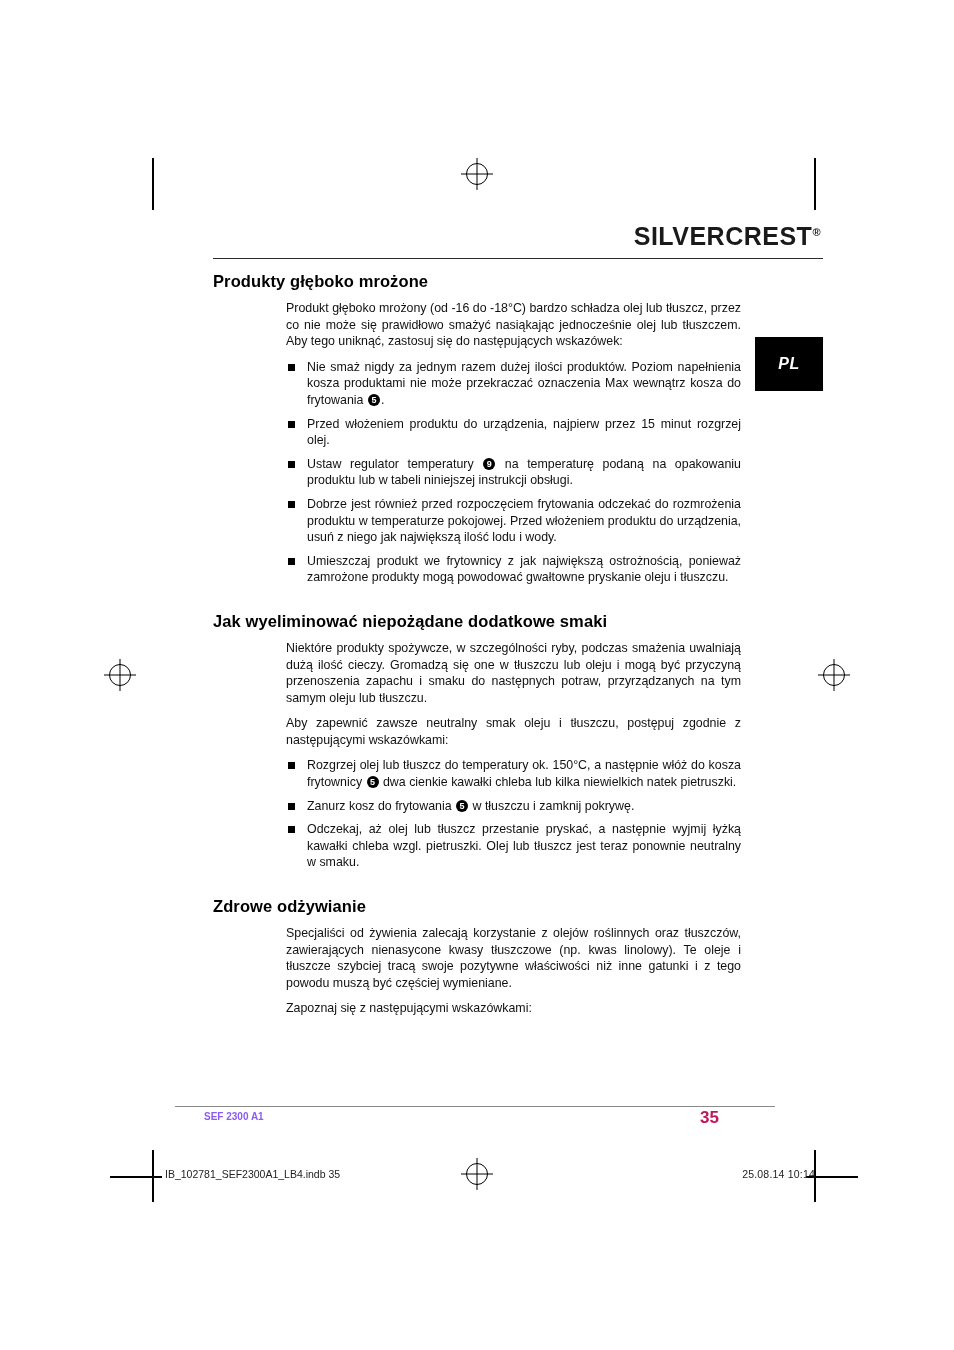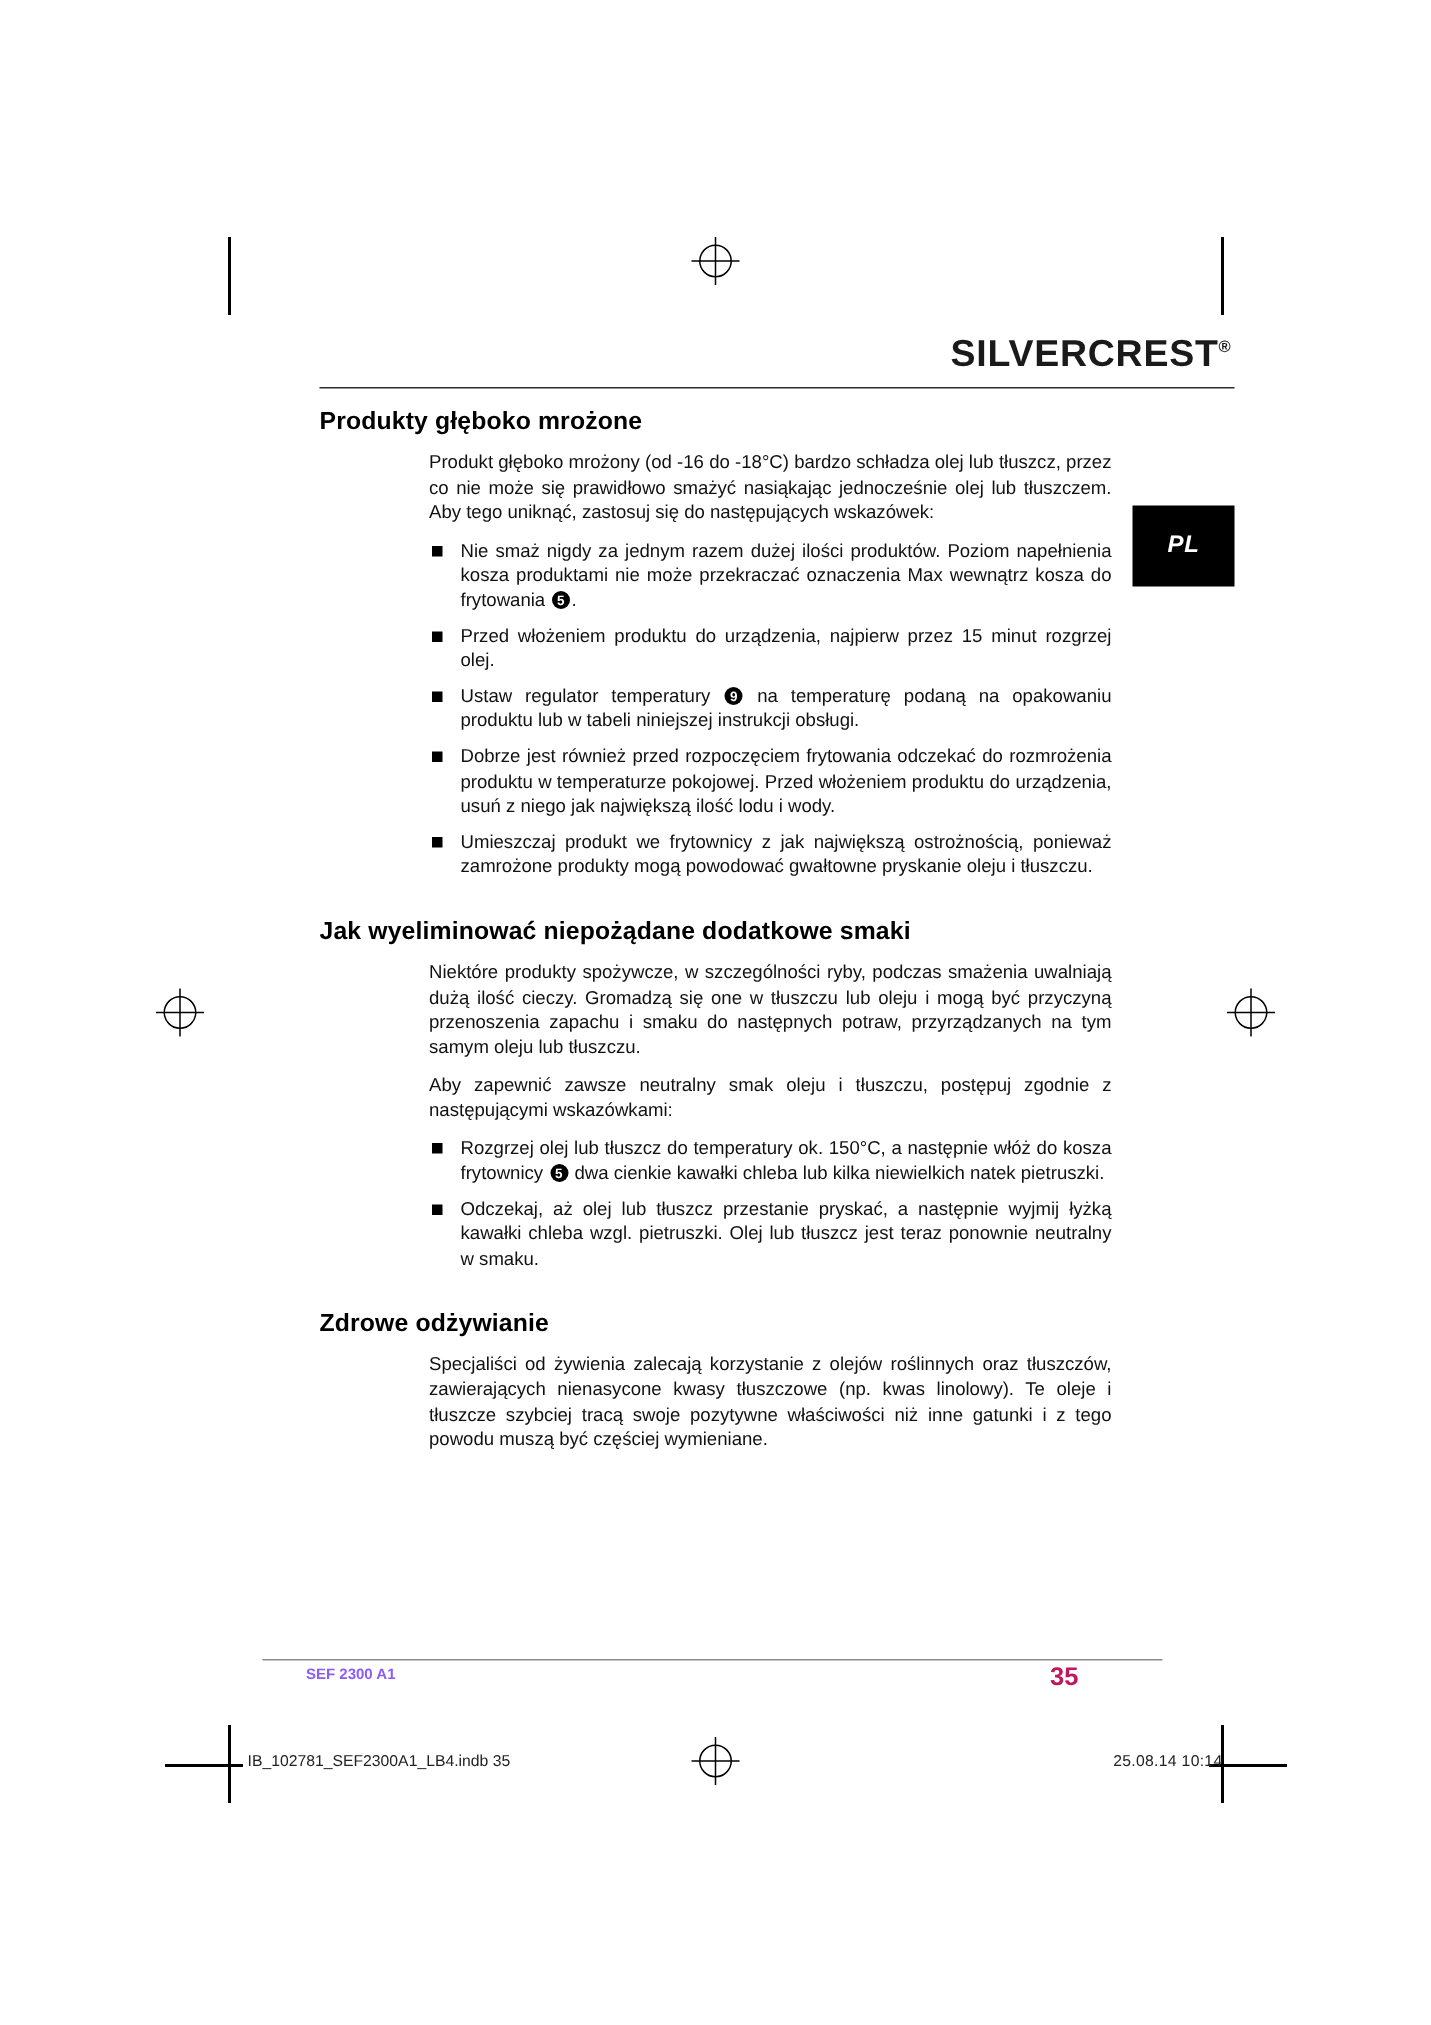--- a/index.html
+++ b/index.html
@@ -247,25 +247,27 @@
       <li>Ustaw regulator temperatury <span class="cnum">9</span> na temperaturę podaną na opakowaniu produktu lub w tabeli niniejszej instrukcji obsługi.</li>
       <li>Dobrze jest również przed rozpoczęciem frytowania odczekać do rozmrożenia produktu w temperaturze pokojowej. Przed włożeniem produktu do urządzenia, usuń z niego jak największą ilość lodu i wody.</li>
       <li>Umieszczaj produkt we frytownicy z jak największą ostrożnością, ponieważ zamrożone produkty mogą powodować gwałtowne pryskanie oleju i tłuszczu.</li>
     </ul>
 
     <h2 class="heading spaced-top">Jak wyeliminować niepożądane dodatkowe smaki</h2>
     <p class="body">Niektóre produkty spożywcze, w szczególności ryby, podczas smażenia uwalniają dużą ilość cieczy. Gromadzą się one w tłuszczu lub oleju i mogą być przyczyną przenoszenia zapachu i smaku do następnych potraw, przyrządzanych na tym samym oleju lub tłuszczu.</p>
     <p class="body">Aby zapewnić zawsze neutralny smak oleju i tłuszczu, postępuj zgodnie z następującymi wskazówkami:</p>
     <ul class="bullets">
       <li>Rozgrzej olej lub tłuszcz do temperatury ok. 150°C, a następnie włóż do kosza frytownicy <span class="cnum">5</span> dwa cienkie kawałki chleba lub kilka niewielkich natek pietruszki.</li>
+      <li>Zanurz kosz do frytowania <span class="cnum">5</span> w tłuszczu i zamknij pokrywę.</li>
       <li>Odczekaj, aż olej lub tłuszcz przestanie pryskać, a następnie wyjmij łyżką kawałki chleba wzgl. pietruszki. Olej lub tłuszcz jest teraz ponownie neutralny w smaku.</li>
     </ul>
 
     <h2 class="heading spaced-top">Zdrowe odżywianie</h2>
     <p class="body">Specjaliści od żywienia zalecają korzystanie z olejów roślinnych oraz tłuszczów, zawierających nienasycone kwasy tłuszczowe (np. kwas linolowy). Te oleje i tłuszcze szybciej tracą swoje pozytywne właściwości niż inne gatunki i z tego powodu muszą być częściej wymieniane.</p>
+    <p class="body">Zapoznaj się z następującymi wskazówkami:</p>
   </div>
 
   <div class="footer-rule"></div>
   <div class="footer-model">SEF 2300 A1</div>
   <div class="footer-page">35</div>
 
   <div class="imprint-left">IB_102781_SEF2300A1_LB4.indb   35</div>
   <div class="imprint-right">25.08.14   10:14</div>
 
 </div>

